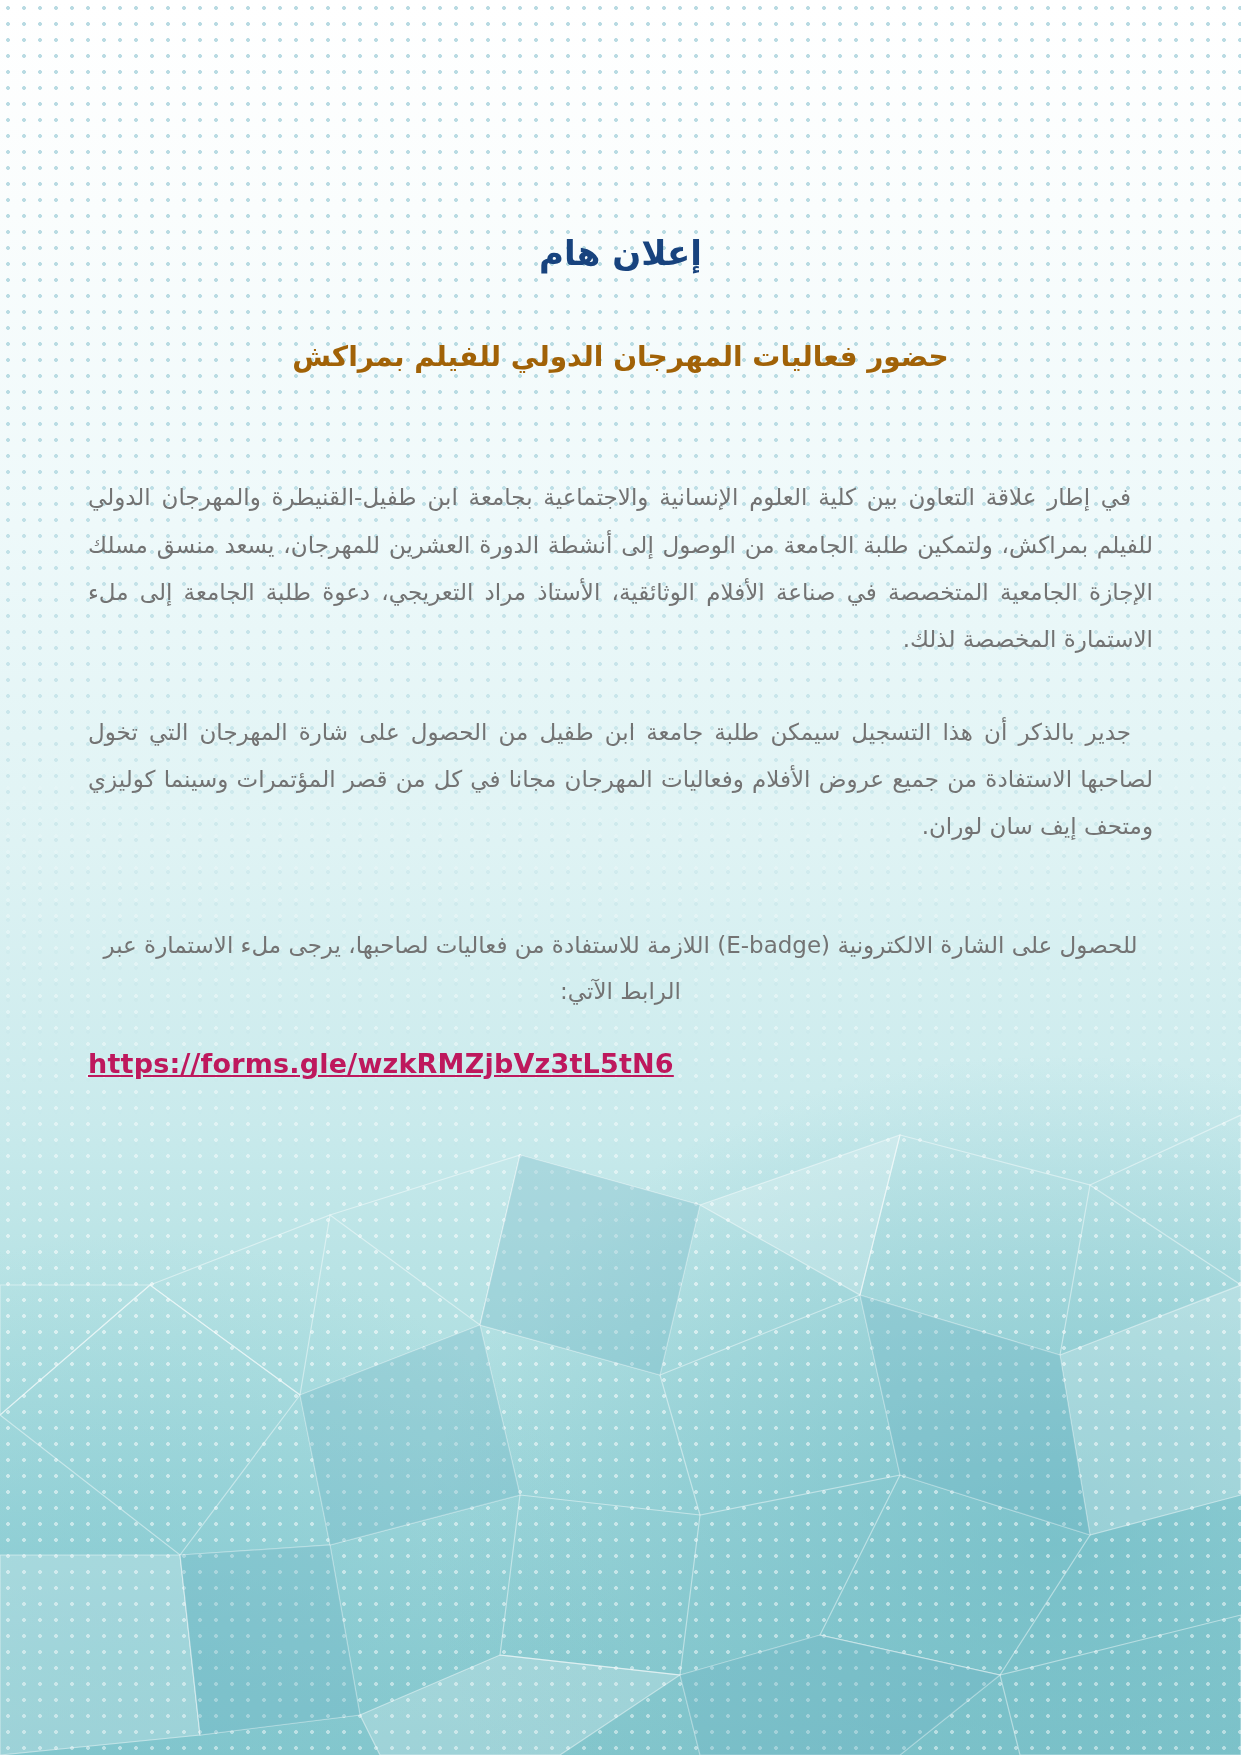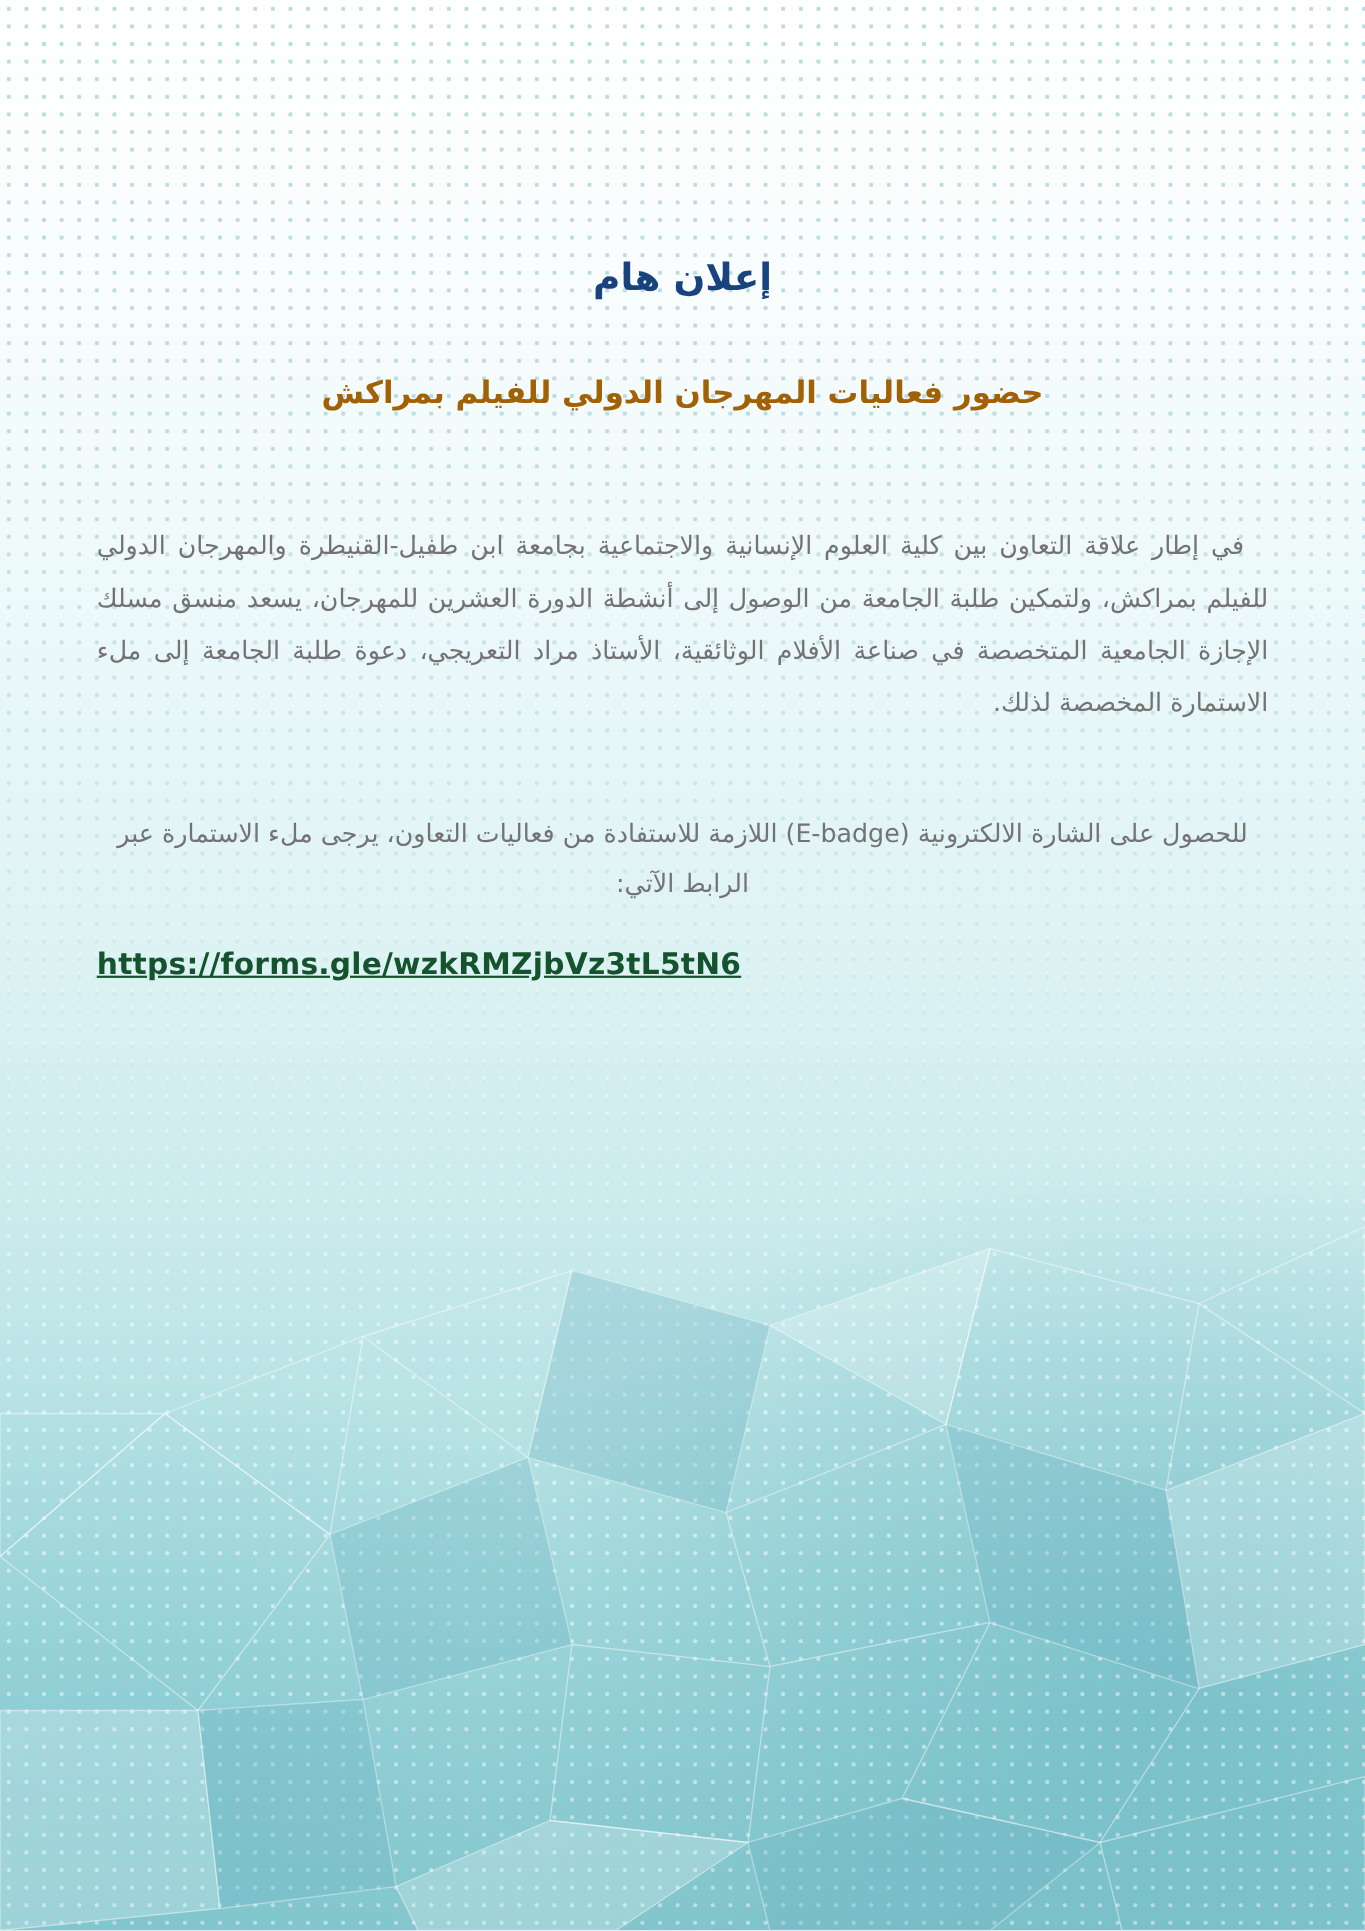--- a/index.html
+++ b/index.html
@@ -114,21 +114,21 @@
     text-align-last: center;
     line-height: 2.0;
   }
 
   .link-wrap {
     margin-top: 30px;
     text-align: left;
     direction: ltr;
   }
   .link {
-    color: #14532d;
+    color: #be185d;
     font-size: 27px;
     font-weight: bold;
     text-decoration: underline;
     letter-spacing: 0.2px;
   }
 </style>
 </head>
 <body>
 
 <div class="bg-base"></div>
@@ -177,21 +177,22 @@
   <div class="content">
 
     <h1 class="headline">إعلان هام</h1>
 
     <h2 class="subtitle">
       <span class="line">حضور فعاليات المهرجان الدولي للفيلم بمراكش</span>
     </h2>
 
     <p class="para p1">في إطار علاقة التعاون بين كلية العلوم الإنسانية والاجتماعية بجامعة ابن طفيل-القنيطرة والمهرجان الدولي للفيلم بمراكش، ولتمكين طلبة الجامعة من الوصول إلى أنشطة الدورة العشرين للمهرجان، يسعد منسق مسلك الإجازة الجامعية المتخصصة في صناعة الأفلام الوثائقية، الأستاذ مراد التعريجي، دعوة طلبة الجامعة إلى ملء الاستمارة المخصصة لذلك.</p>
 
+    <p class="para p2">جدير بالذكر أن هذا التسجيل سيمكن طلبة جامعة ابن طفيل من الحصول على شارة المهرجان التي تخول لصاحبها الاستفادة من جميع عروض الأفلام وفعاليات المهرجان مجانا في كل من قصر المؤتمرات وسينما كوليزي ومتحف إيف سان لوران.</p>
 
-    <p class="para p3">للحصول على الشارة الالكترونية (E-badge) اللازمة للاستفادة من فعاليات التعاون، يرجى ملء الاستمارة عبر الرابط الآتي:</p>
+    <p class="para p3">للحصول على الشارة الالكترونية (E-badge) اللازمة للاستفادة من فعاليات لصاحبها، يرجى ملء الاستمارة عبر الرابط الآتي:</p>
 
     <div class="link-wrap">
       <a class="link" href="#">https://forms.gle/wzkRMZjbVz3tL5tN6</a>
     </div>
 
   </div>
 </div>
 
 </body></html>

